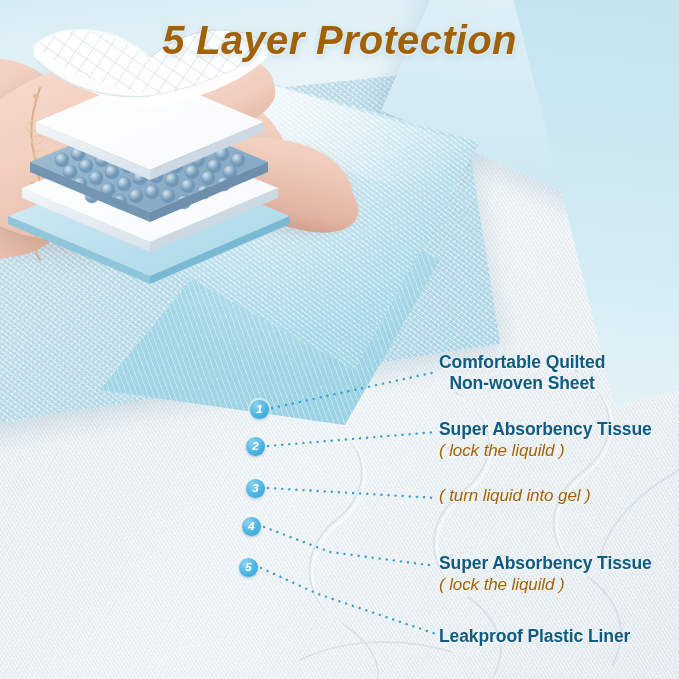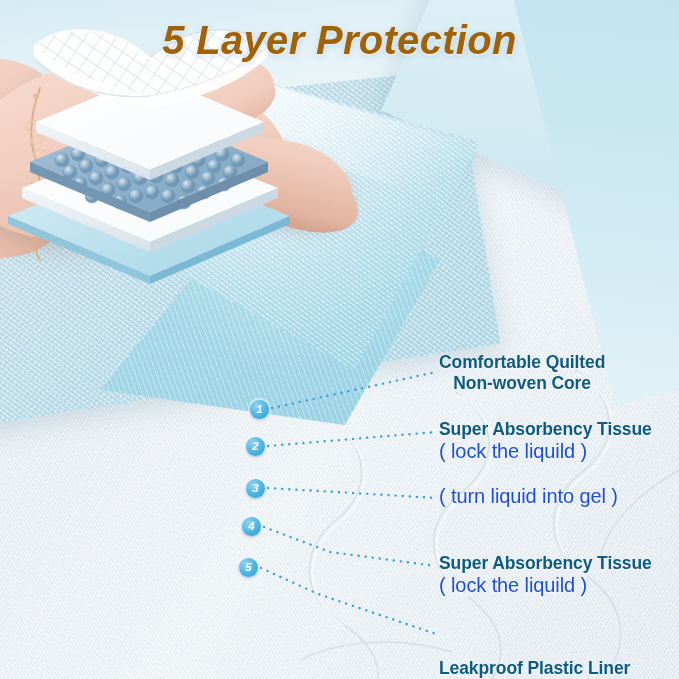--- a/index.html
+++ b/index.html
@@ -170,21 +170,21 @@
     text-shadow:0 1px 2px rgba(255,255,255,.85),0 2px 6px rgba(140,180,205,.45);
     font-family:"Liberation Sans",sans-serif;
   }
   .label-group{position:absolute;left:439px;}
   .label-main{
     font-size:17.5px;font-weight:bold;color:#0d5b80;
     line-height:21px;letter-spacing:-.1px;white-space:nowrap;
     text-shadow:0 1px 2px rgba(255,255,255,.9);
   }
   .label-sub{
-    font-size:20px;color:#1d4ed8;
+    font-size:17px;font-style:italic;color:#a16207;
     line-height:22px;letter-spacing:-.1px;white-space:nowrap;
     text-shadow:0 1px 2px rgba(255,255,255,.9);
   }
 </style>
 </head>
 <body>
 
 <div id="stage">
 
   <div class="layer" id="bg-mattress"></div>
@@ -373,34 +373,34 @@
   <div class="marker" style="left:250px;top:400px;">1</div>
   <div class="marker" style="left:246px;top:437px;">2</div>
   <div class="marker" style="left:246px;top:479px;">3</div>
   <div class="marker" style="left:242px;top:517px;">4</div>
   <div class="marker" style="left:239px;top:558px;">5</div>
 
   <div id="title">5 Layer Protection</div>
 
   <div class="label-group" style="top:352px;text-align:center;">
     <div class="label-main">Comfortable Quilted</div>
-    <div class="label-main">Non-woven Core</div>
+    <div class="label-main">Non-woven Sheet</div>
   </div>
 
   <div class="label-group" style="top:419px;">
     <div class="label-main">Super Absorbency Tissue</div>
     <div class="label-sub">( lock the liquild )</div>
   </div>
 
   <div class="label-group" style="top:485px;">
     <div class="label-sub">( turn liquid into gel )</div>
   </div>
 
   <div class="label-group" style="top:553px;">
     <div class="label-main">Super Absorbency Tissue</div>
     <div class="label-sub">( lock the liquild )</div>
   </div>
 
-  <div class="label-group" style="top:626px;margin-top:32px;">
+  <div class="label-group" style="top:626px;">
     <div class="label-main">Leakproof Plastic Liner</div>
   </div>
 
 </div>
 
 </body></html>

